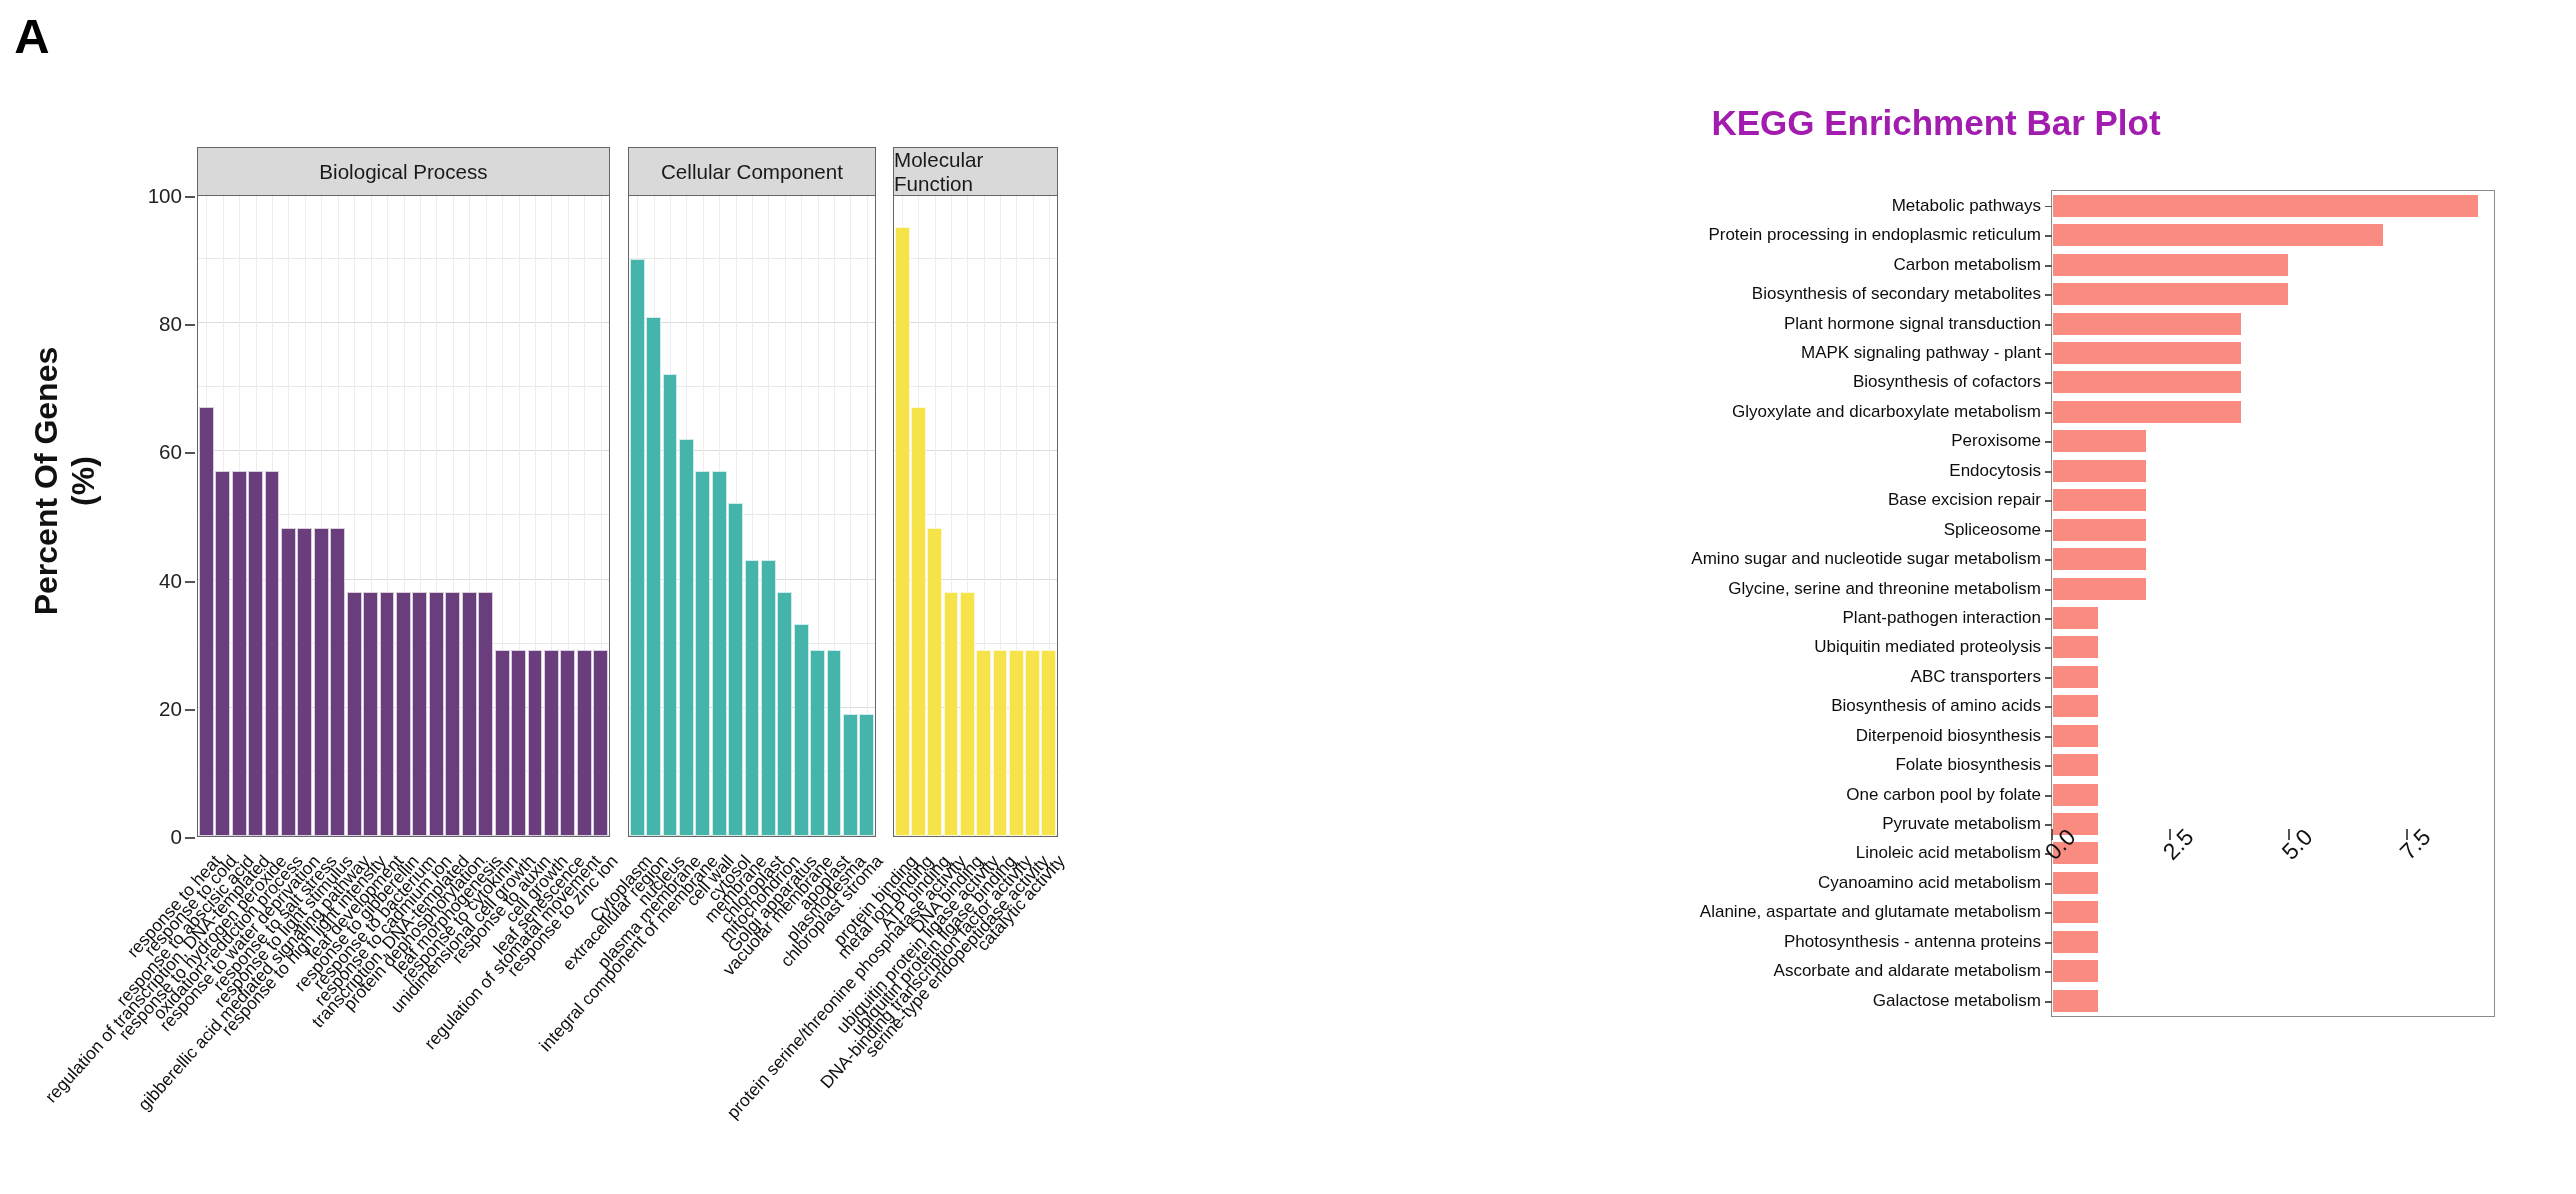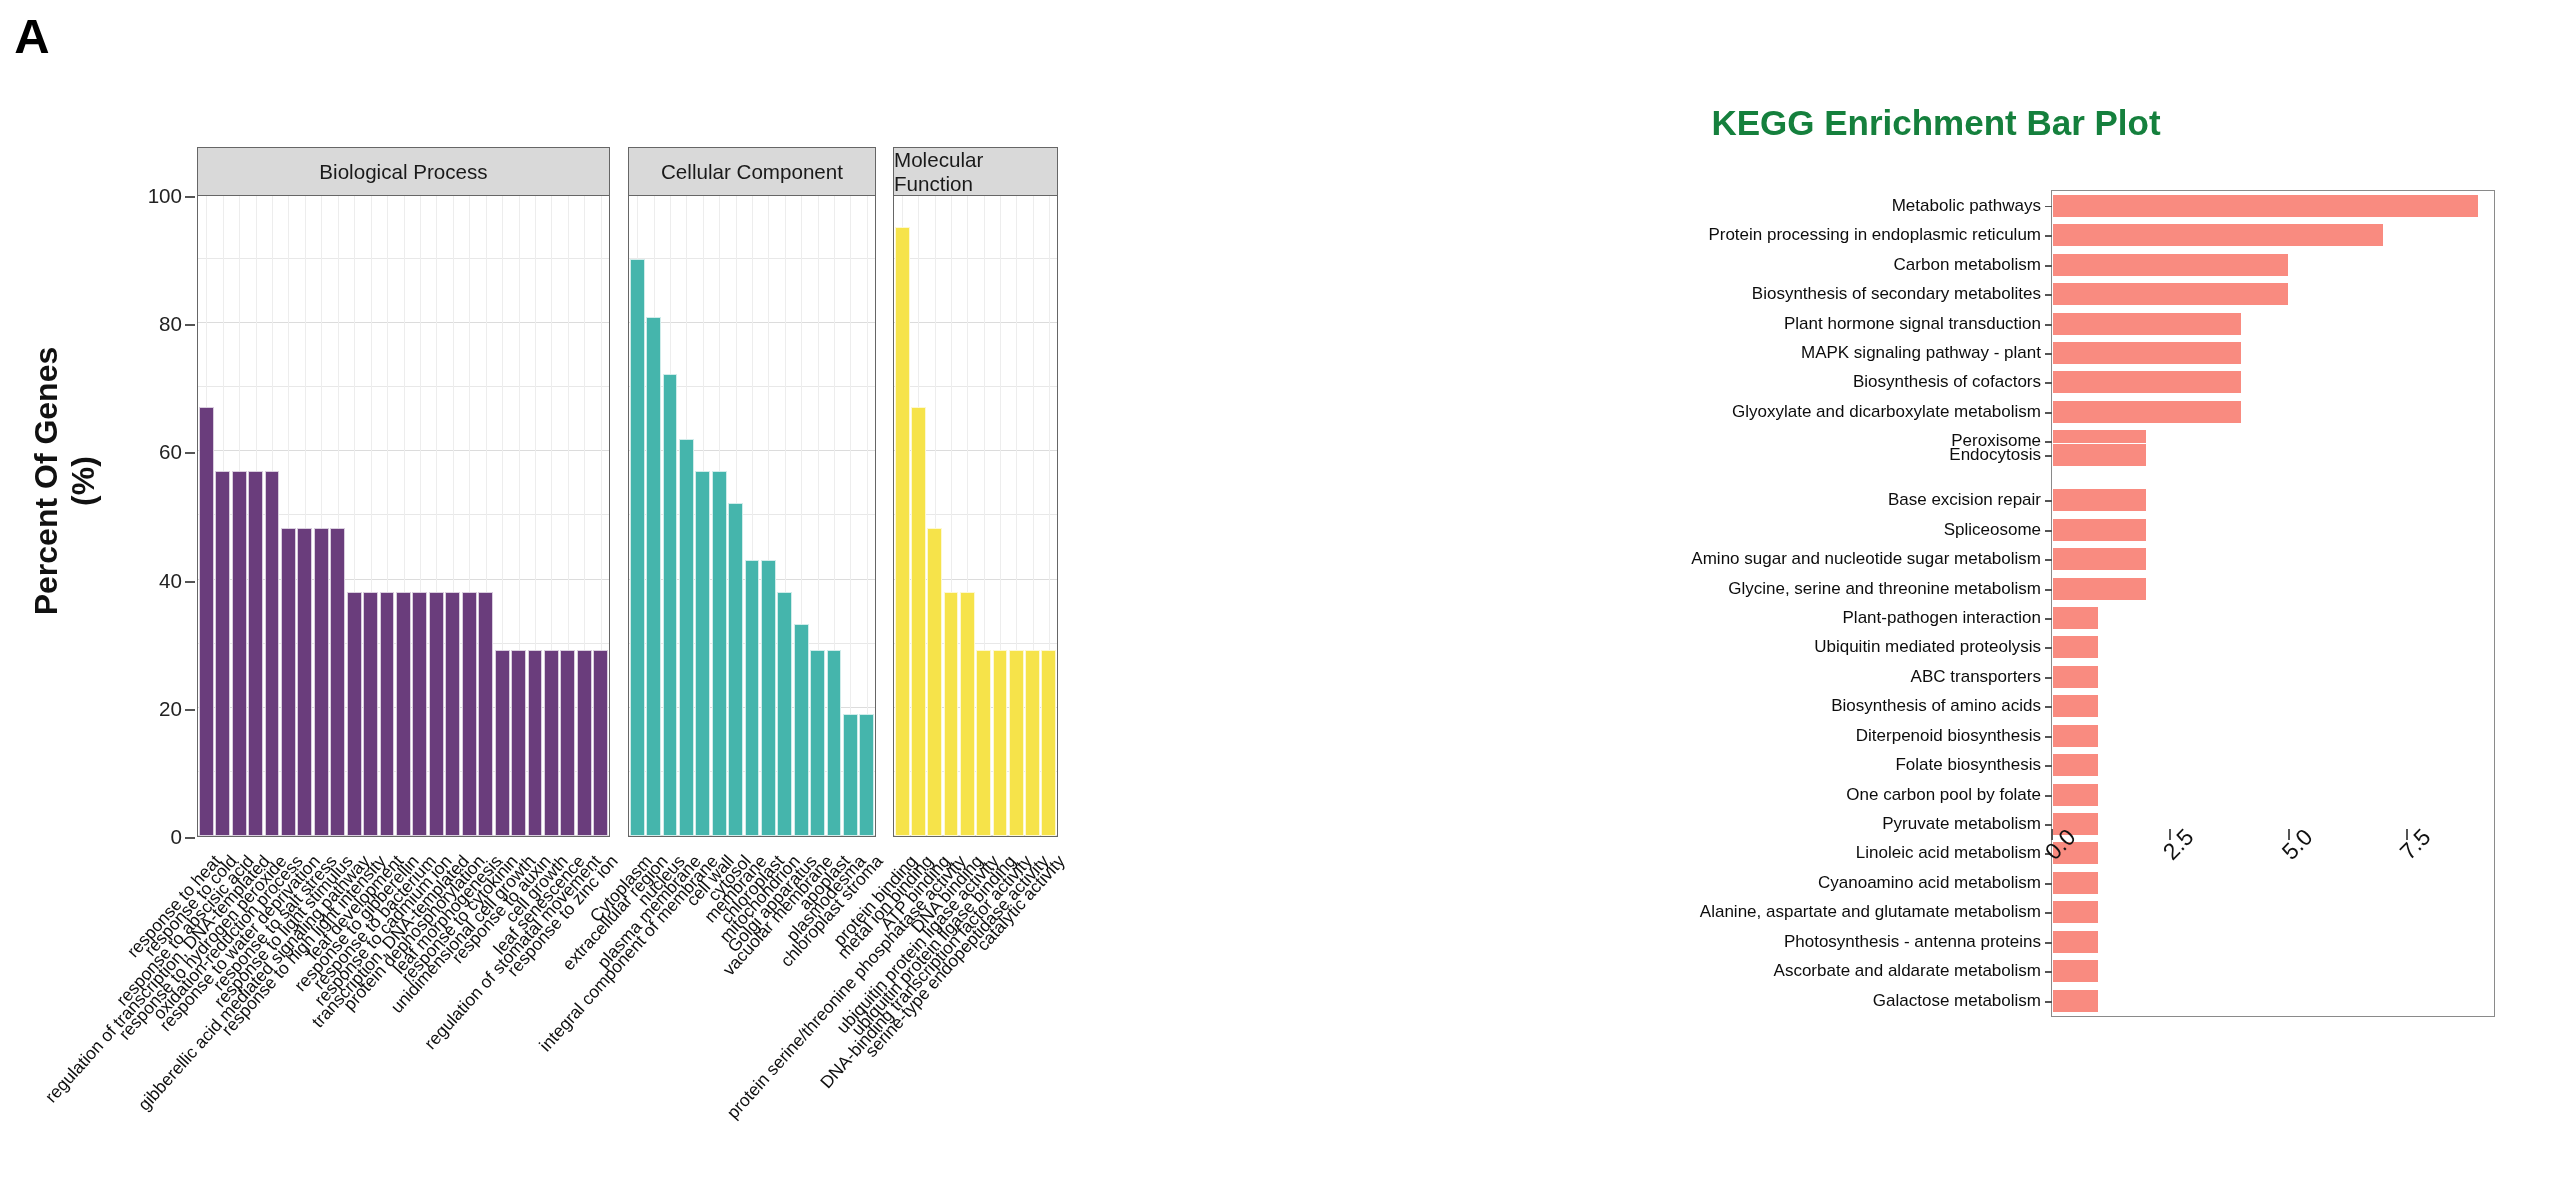--- a/index.html
+++ b/index.html
@@ -74,21 +74,21 @@
     transform-origin: right top;
     transform: rotate(-48deg);
     font-size:17.5px; color:#0f0f0f; white-space:nowrap;
     text-align:right;
   }
 
   
   #panel-b { position:absolute; left:1301px; top:0; width:1275px; height:1195px; }
   #kegg-title {
     position:absolute; left:32px; top:103px; width:1206px;
-    text-align:center; font-size:35px; font-weight:bold; color:#15803d;
+    text-align:center; font-size:35px; font-weight:bold; color:#a21caf;
   }
   #kegg-plot {
     position:absolute; left:750px; top:190px; width:444px; height:827px;
     border:1.6px solid #8a8a8a; background:#fff;
   }
   .kegg-row { position:absolute; left:0; height:24px; }
   .kegg-bar { height:100%; background:#f98b80; border:0.8px solid #ffffff; }
   .kegg-cat {
     position:absolute; right:100%; padding-right:11px;
     font-size:17px; color:#0d0d0d; white-space:nowrap;
@@ -426,21 +426,21 @@
         <div class="kegg-bar" title="Biosynthesis of cofactors: 4" style="width: 190px; background: rgb(249, 139, 128);"></div>
       </div>
       <div class="kegg-row" style="top: 209px; height: 24px; width: 100%;">
         <div class="kegg-cat" style="line-height: 24px; height: 24px;">Glyoxylate and dicarboxylate metabolism</div>
         <div class="kegg-bar" title="Glyoxylate and dicarboxylate metabolism: 4" style="width: 190px; background: rgb(249, 139, 128);"></div>
       </div>
       <div class="kegg-row" style="top: 238px; height: 24px; width: 100%;">
         <div class="kegg-cat" style="line-height: 24px; height: 24px;">Peroxisome</div>
         <div class="kegg-bar" title="Peroxisome: 2" style="width: 95px; background: rgb(249, 139, 128);"></div>
       </div>
-      <div class="kegg-row" style="top: 252px; height: 24px; width: 100%;">
+      <div class="kegg-row" style="top: 268px; height: 24px; width: 100%;">
         <div class="kegg-cat" style="line-height: 24px; height: 24px;">Endocytosis</div>
         <div class="kegg-bar" title="Endocytosis: 2" style="width: 95px; background: rgb(249, 139, 128);"></div>
       </div>
       <div class="kegg-row" style="top: 297px; height: 24px; width: 100%;">
         <div class="kegg-cat" style="line-height: 24px; height: 24px;">Base excision repair</div>
         <div class="kegg-bar" title="Base excision repair: 2" style="width: 95px; background: rgb(249, 139, 128);"></div>
       </div>
       <div class="kegg-row" style="top: 327px; height: 24px; width: 100%;">
         <div class="kegg-cat" style="line-height: 24px; height: 24px;">Spliceosome</div>
         <div class="kegg-bar" title="Spliceosome: 2" style="width: 95px; background: rgb(249, 139, 128);"></div>

